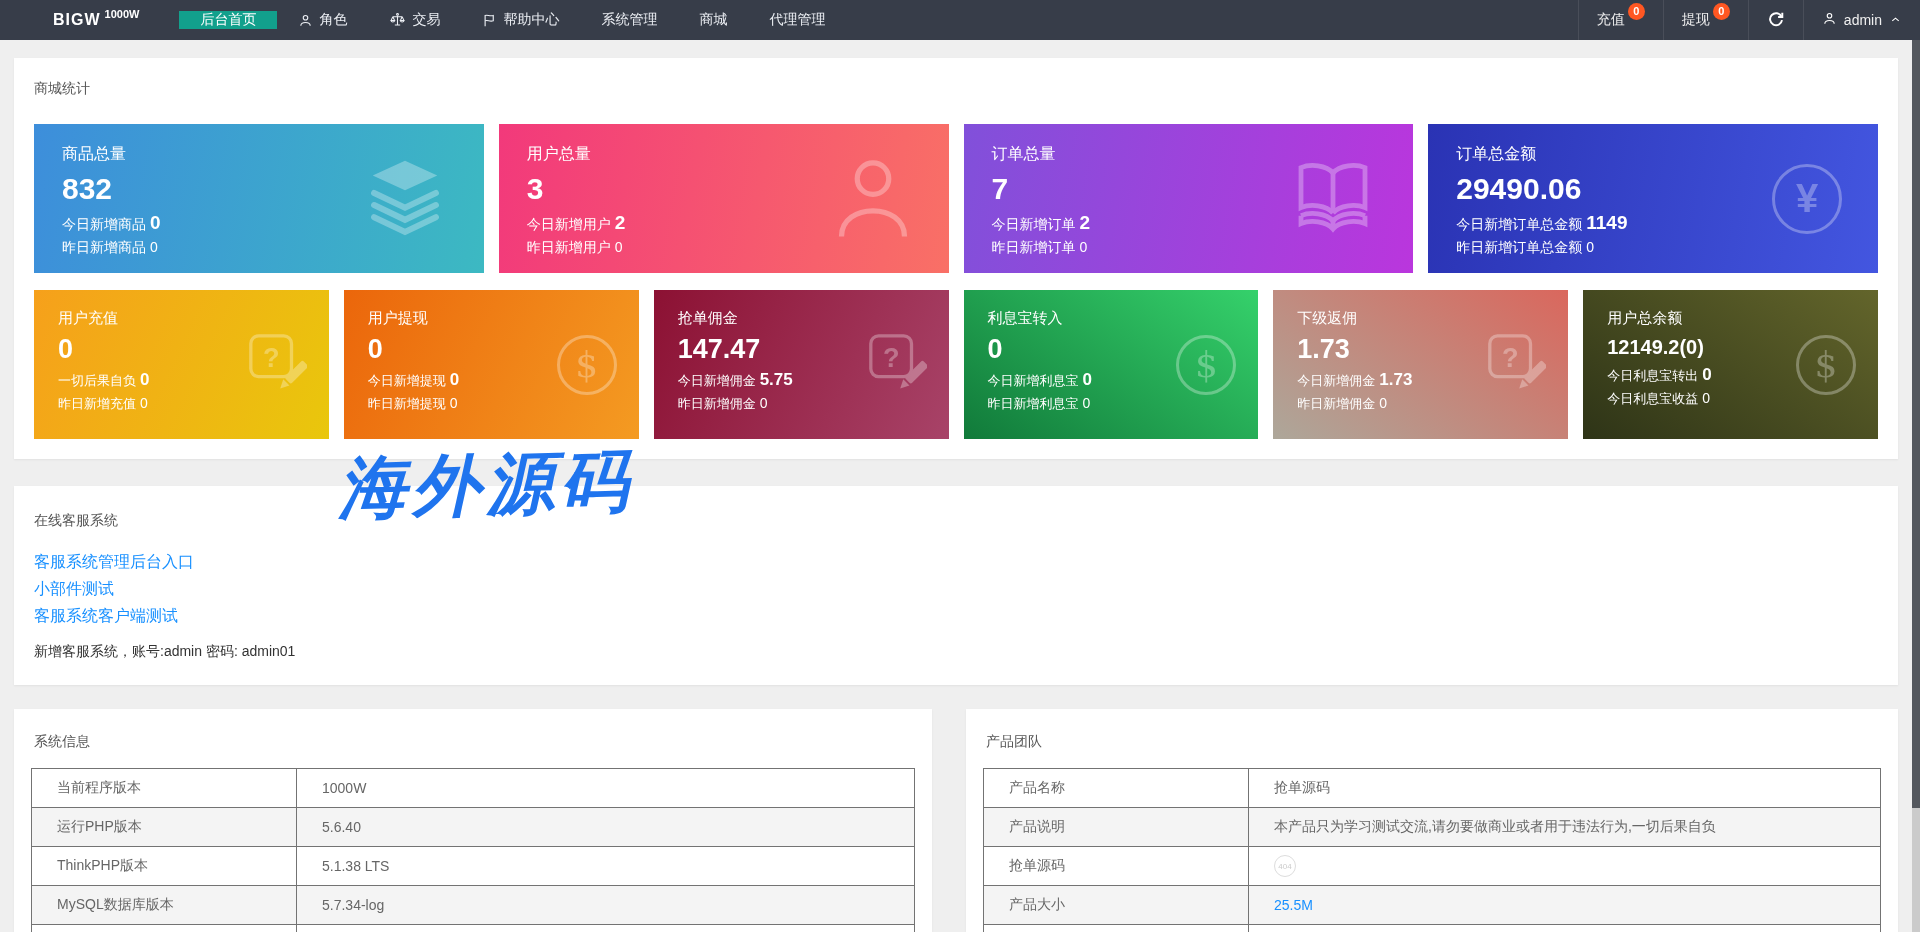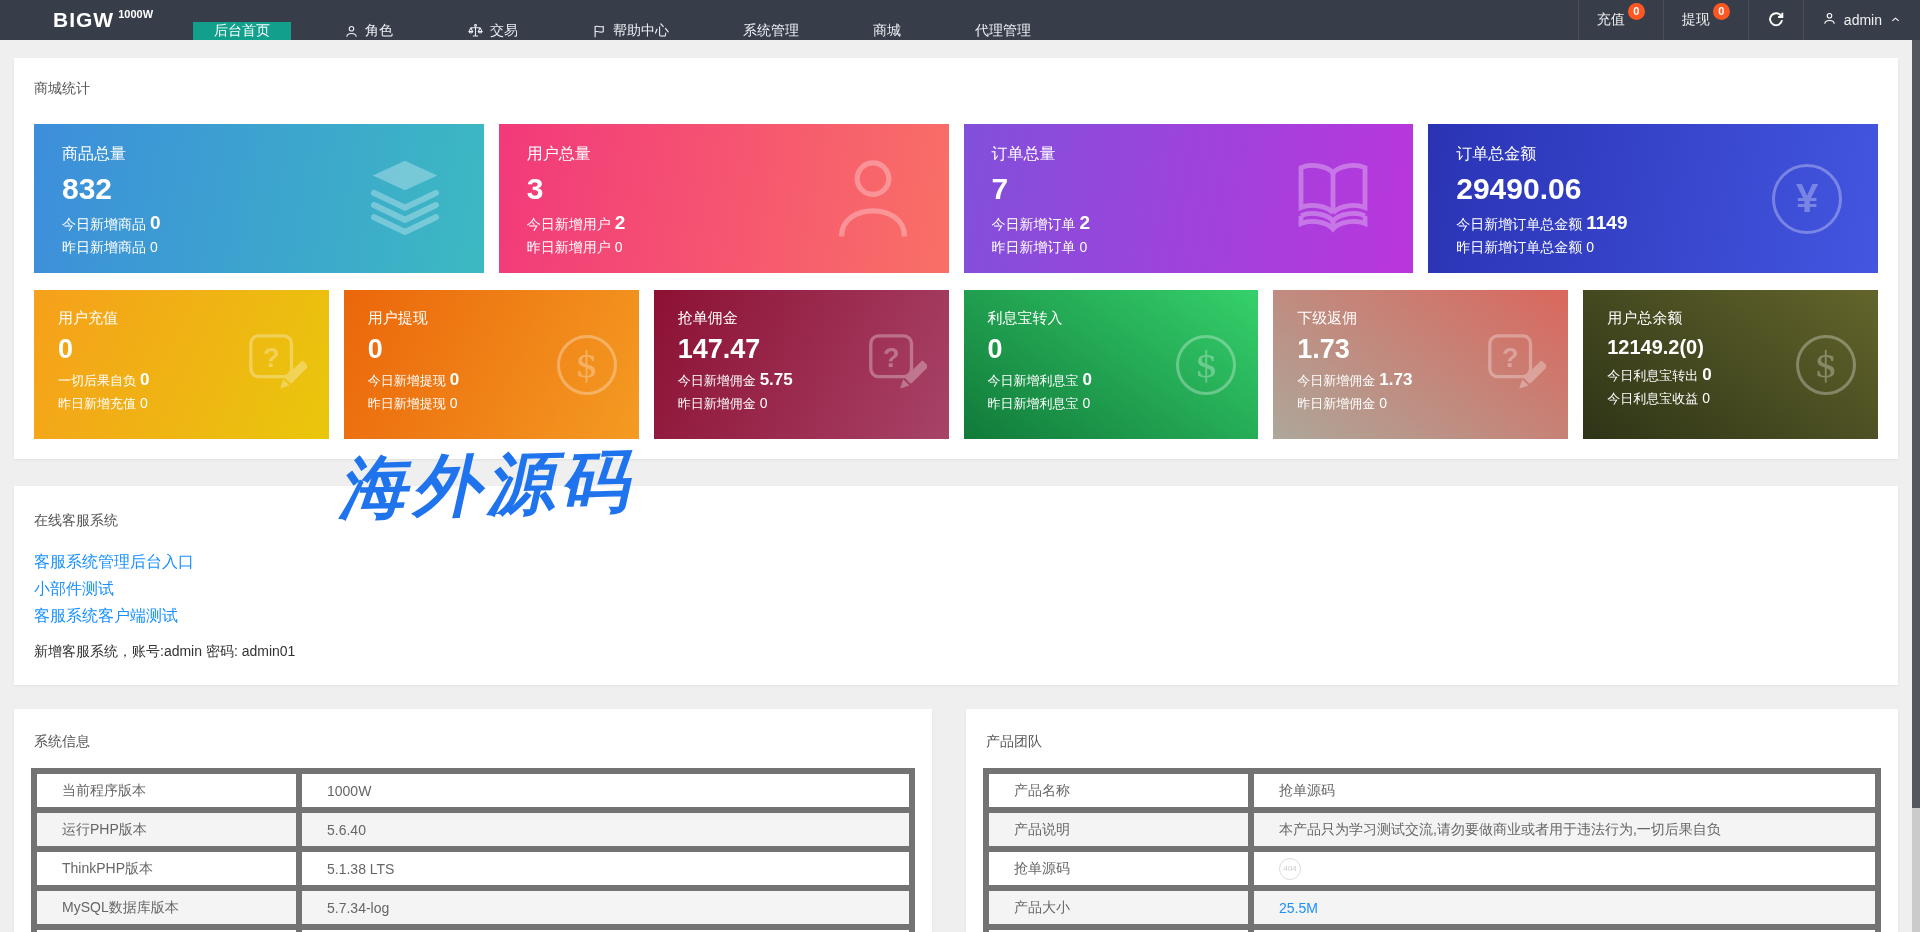--- a/index.html
+++ b/index.html
@@ -2,23 +2,23 @@
 <html><head>
 <meta charset="utf-8">
 <style>
   * { margin:0; padding:0; box-sizing:border-box; }
   html,body { width:1920px; height:932px; overflow:hidden; }
   body { font-family:"Liberation Sans","DejaVu Sans",sans-serif; background:#efefef; color:#333; position:relative; }
 
   
   .navbar { height:40px; background:#373d49; display:flex; align-items:stretch; color:#f0f0f0; font-size:14px; position:relative; z-index:20; }
   .logo { display:flex; align-items:center; padding:0 40px 0 53px; color:#fff; }
-  .logo .b { font-size:21px; font-weight:bold; letter-spacing:1px; }
+  .logo .b { font-size:16px; font-weight:bold; letter-spacing:1px; }
   .logo .sup { font-size:11px; margin-left:4px; position:relative; top:-6px; font-weight:bold; }
-  .nav-menu { display:flex; align-items:flex-end;gap:32px; }
+  .nav-menu { display:flex; align-items:center; }
   .nav-item { display:flex; align-items:center; gap:6px; padding:0 21px; cursor:pointer; color:#eceff4; }
   .nav-item.active { background:#12a08c; color:#fff; }
   .nav-item svg { display:block; }
   .nav-right { margin-left:auto; display:flex; align-items:stretch; }
   .nav-right .r-item { display:flex; align-items:center; padding:0 18px; border-left:1px solid rgba(255,255,255,.09); cursor:pointer; position:relative; }
   .badge { display:inline-block; min-width:17px; height:17px; border-radius:9px; background:#ff5722; color:#fff; font-size:11px; line-height:17px; text-align:center; position:relative; top:-9px; margin-left:3px; font-weight:bold; }
   .r-item .uname { margin:0 7px 0 7px; }
 
   
   .scrollbar { position:absolute; right:0; top:40px; width:8px; height:892px; background:#cbcbcb; z-index:30; }
@@ -73,21 +73,21 @@
   .service-link { display:block; color:#1890ff; font-size:16px; line-height:27px; text-decoration:none; width:fit-content; }
   .service-note { margin-top:14px; font-size:14px; color:#333; }
 
   
   .bottom-row { display:flex; gap:34px; margin-top:24px; }
   .info-panel { padding:24px 17px 0 17px; height:320px; }
   .info-panel.left { width:918px; }
   .info-panel.right { flex:1; }
   .info-panel .panel-title { margin-bottom:17px; padding-left:3px; }
   .info-table { width:100%; border-collapse:collapse; font-size:14px; color:#666; }
-  .info-table td { border:6px solid #737373; height:39px; padding-left:25px; }
+  .info-table td { border:1px solid #737373; height:39px; padding-left:25px; }
   .info-table tr:nth-child(even) td { background:#f4f4f4; }
   .info-table td.k { width:265px; }
   .info-table .link { color:#1890ff; cursor:pointer; }
   .badge-404 { display:inline-flex; width:22px; height:22px; border:1px solid #ddd; border-radius:50%; color:#ccc; font-size:8px; align-items:center; justify-content:center; }
 </style>
 </head>
 <body>
 
 <div class="navbar">
   <div class="logo">

